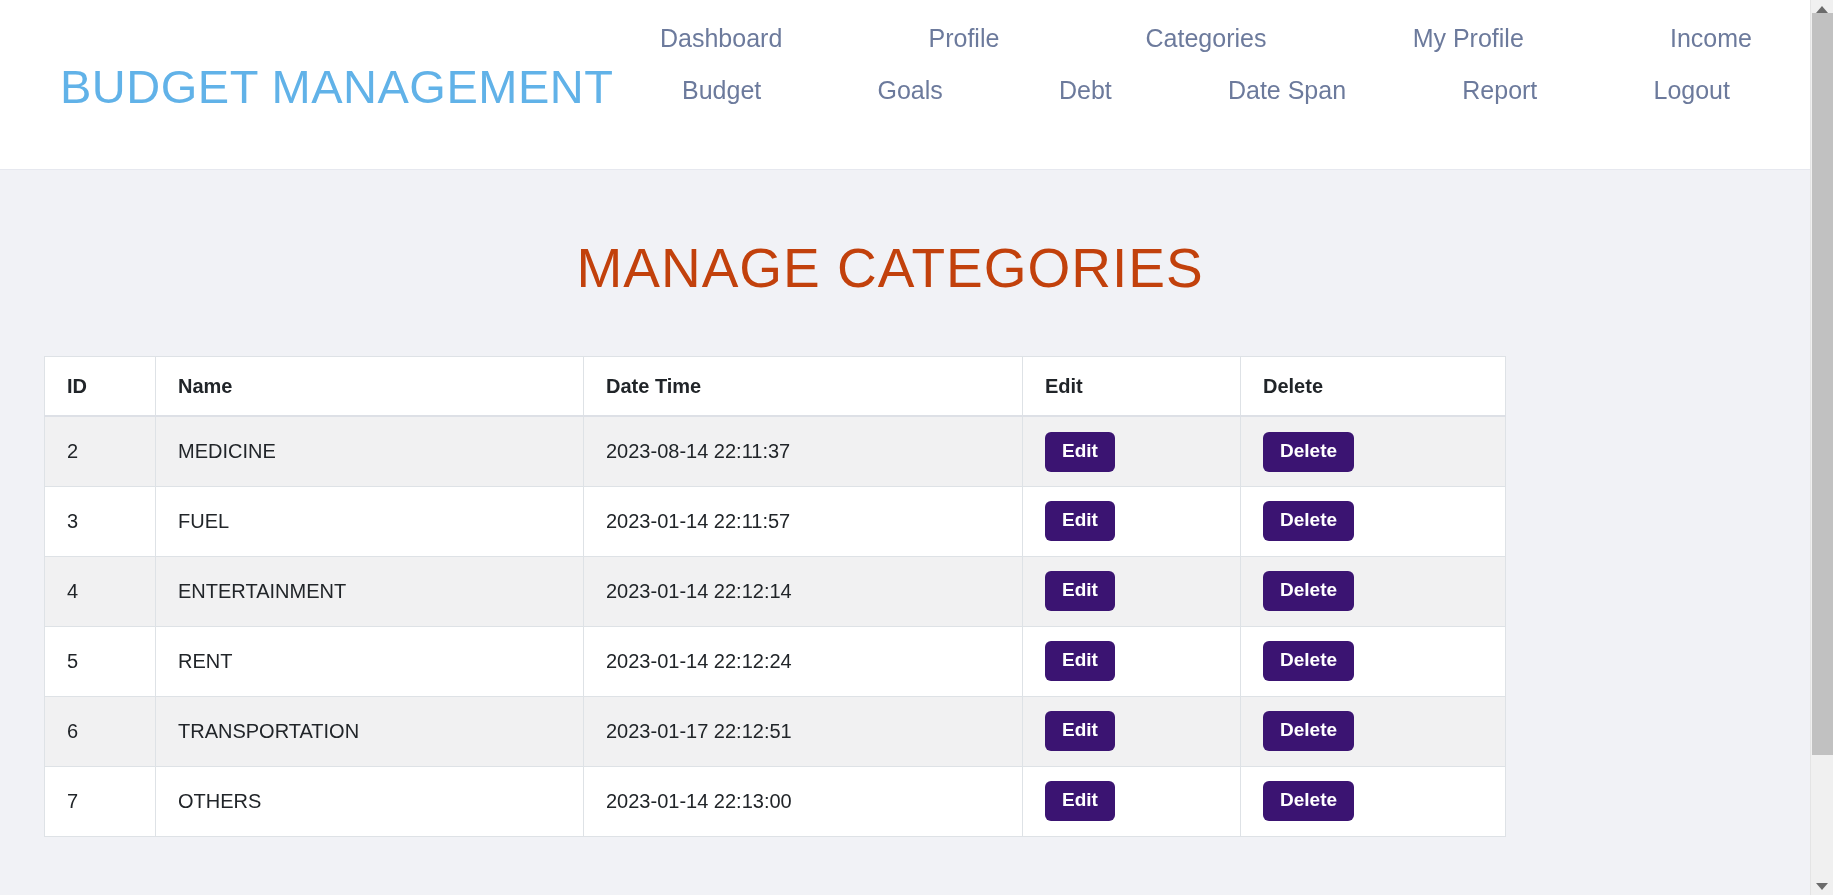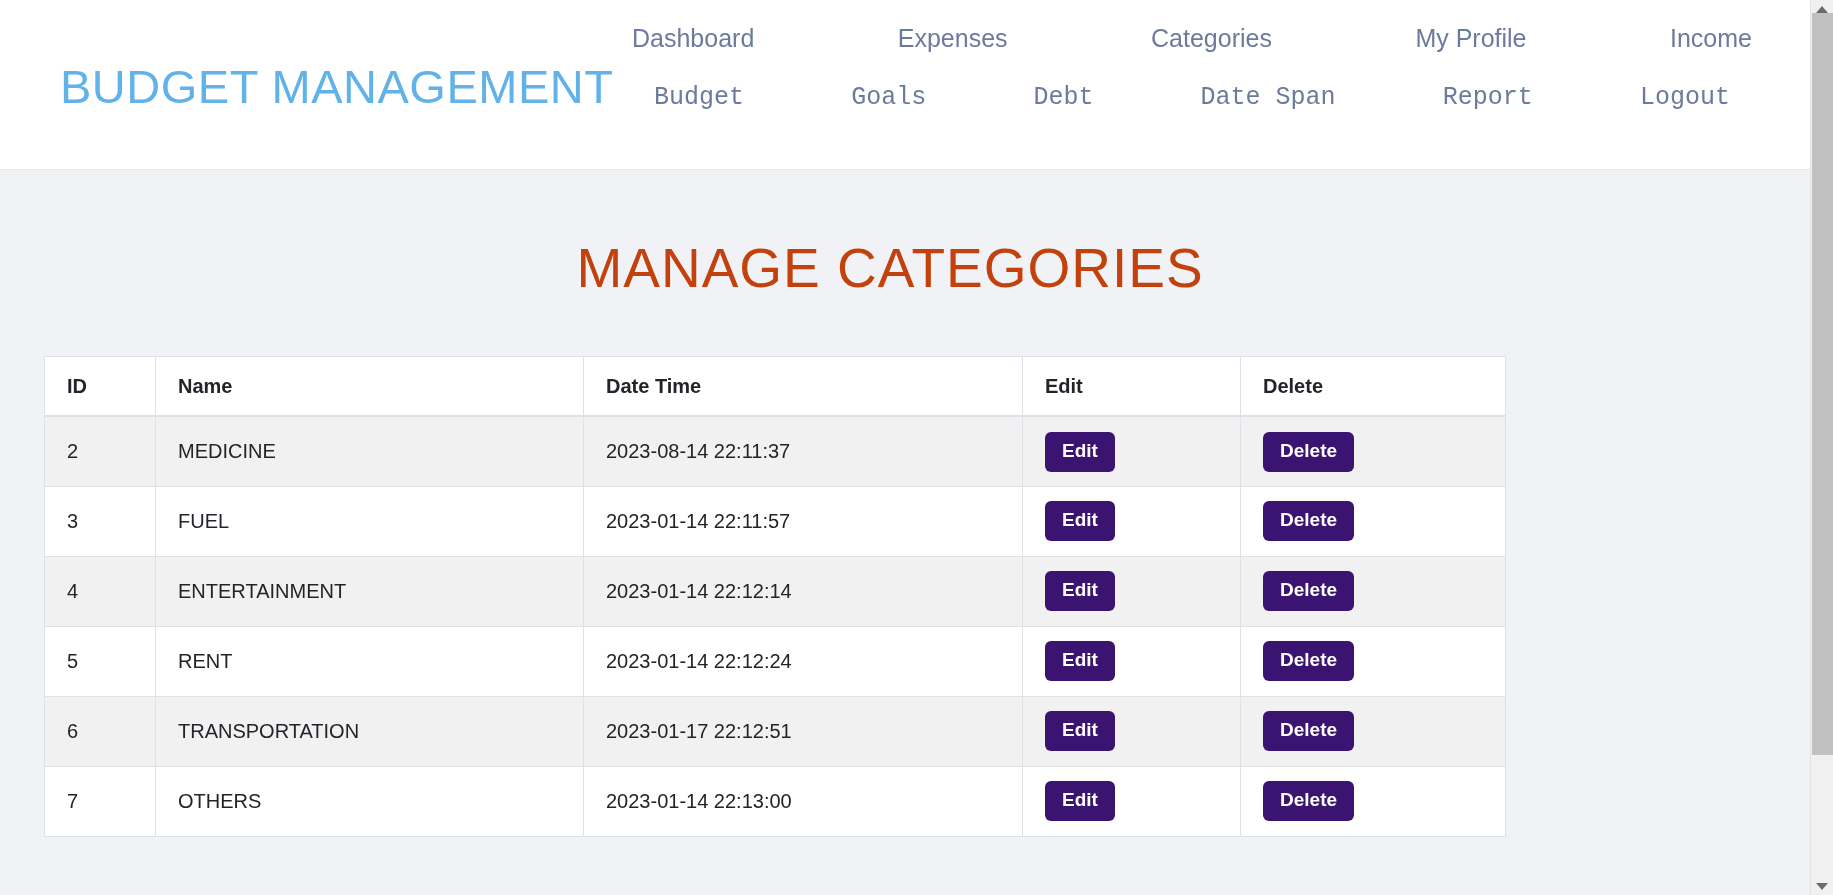--- a/index.html
+++ b/index.html
@@ -34,31 +34,31 @@
     color: #61b2e8;
     font-size: 47px;
     font-weight: 400;
     letter-spacing: 0.5px;
     white-space: nowrap;
     line-height: 1;
     margin-top: 4px;
   }
   #navlinks {
     position: absolute;
-    left: 632px;
+    left: 660px;
     right: 28px;
     top: 24px;
   }
   .navrow {
     display: flex;
     justify-content: space-between;
     align-items: baseline;
   }
   .navrow.row1 { padding-right: 30px; }
-  .navrow.row2 { margin-top: 30px; padding-right: 52px; padding-left: 22px; font-family: Liberation Mono, monospace;}
+  .navrow.row2 { margin-top: 23px; padding-right: 52px; padding-left: 22px;}
   .navlink {
     color: #6c7a9c;
     font-size: 25px;
     font-weight: 400;
     text-decoration: none;
     white-space: nowrap;
     cursor: pointer;
   }
 
   
@@ -166,21 +166,21 @@
 <body>
 
 <div id="viewport">
 
   <div id="navbar">
     <div id="brand">BUDGET MANAGEMENT</div>
 
     <nav id="navlinks">
       <div class="navrow row1">
         <a class="navlink">Dashboard</a>
-        <a class="navlink">Expenses</a>
+        <a class="navlink">Profile</a>
         <a class="navlink">Categories</a>
         <a class="navlink">My Profile</a>
         <a class="navlink">Income</a>
       </div>
       <div class="navrow row2">
         <a class="navlink">Budget</a>
         <a class="navlink">Goals</a>
         <a class="navlink">Debt</a>
         <a class="navlink">Date Span</a>
         <a class="navlink">Report</a>

